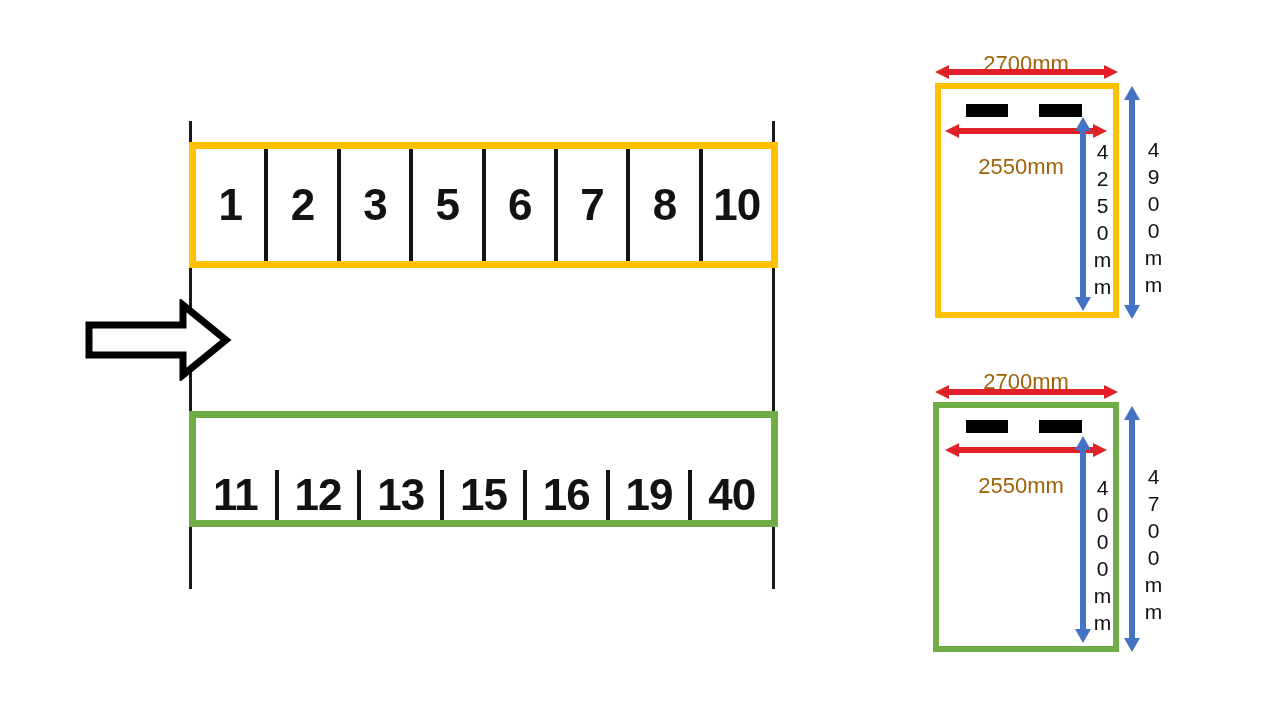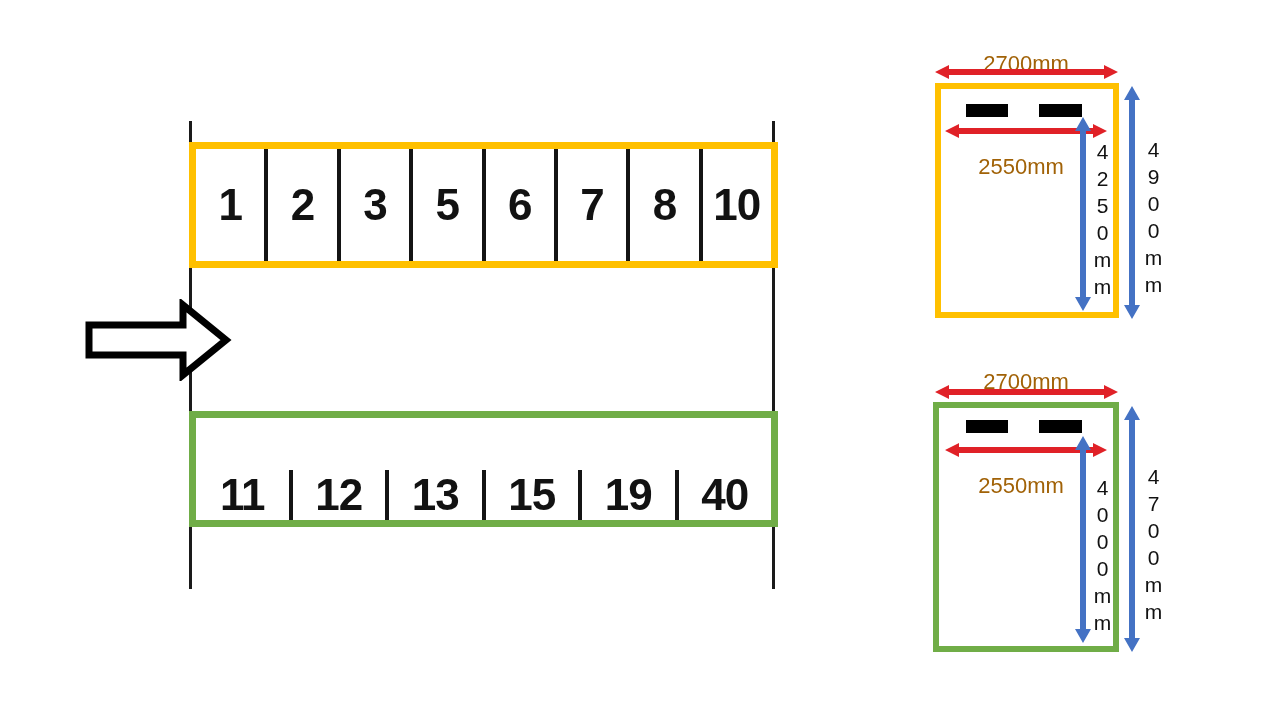--- a/index.html
+++ b/index.html
@@ -50,20 +50,21 @@
   <div class="cell">7</div>
   <div class="cell">8</div>
   <div class="cell">10</div>
 </div>
 
 <div class="abs prow green" style="left:189px; top:411px; width:589px; height:116px;align-items:flex-end;">
   <div class="cell">11</div>
   <div class="cell">12</div>
   <div class="cell">13</div>
   <div class="cell">15</div>
+  <div class="cell">16</div>
   <div class="cell">19</div>
   <div class="cell">40</div>
 </div>
 
 <svg class="abs" style="left:84px; top:299px;" width="148" height="82" viewBox="0 0 148 82">
   <polygon points="5,26 99,26 99,6 142,41 99,76 99,56 5,56" fill="#ffffff" stroke="#000000" stroke-width="7" stroke-linejoin="miter"></polygon>
 </svg>
 
 <div class="abs dim" style="left:933px; top:38px; width:186px;">2700mm</div>
 

